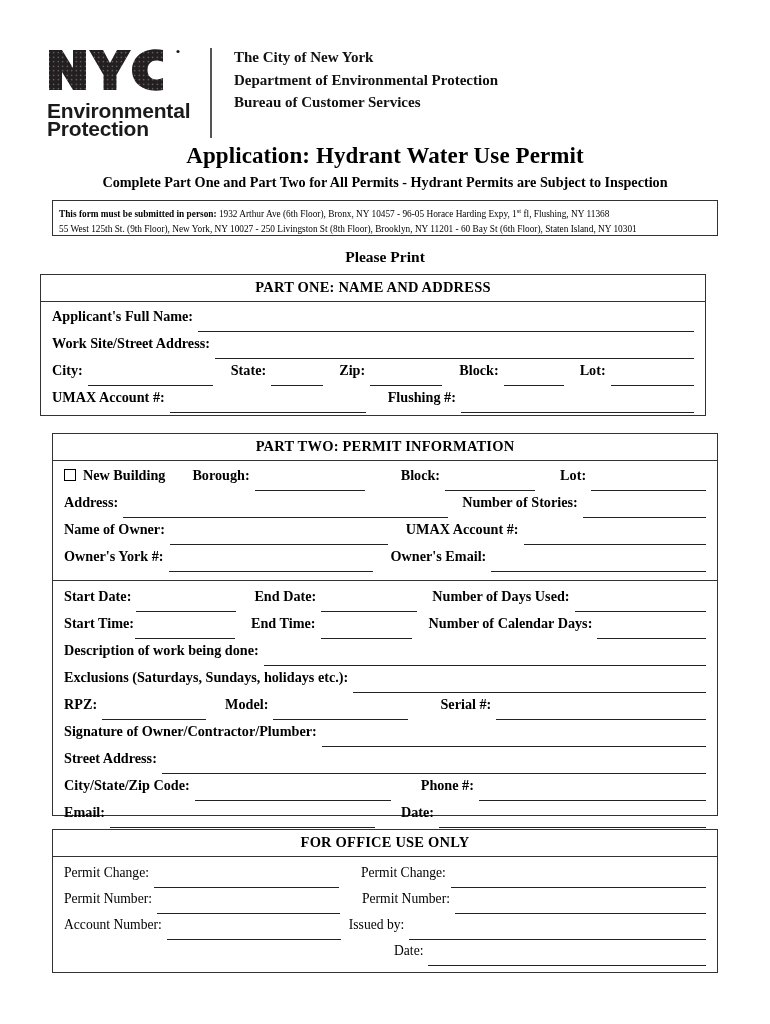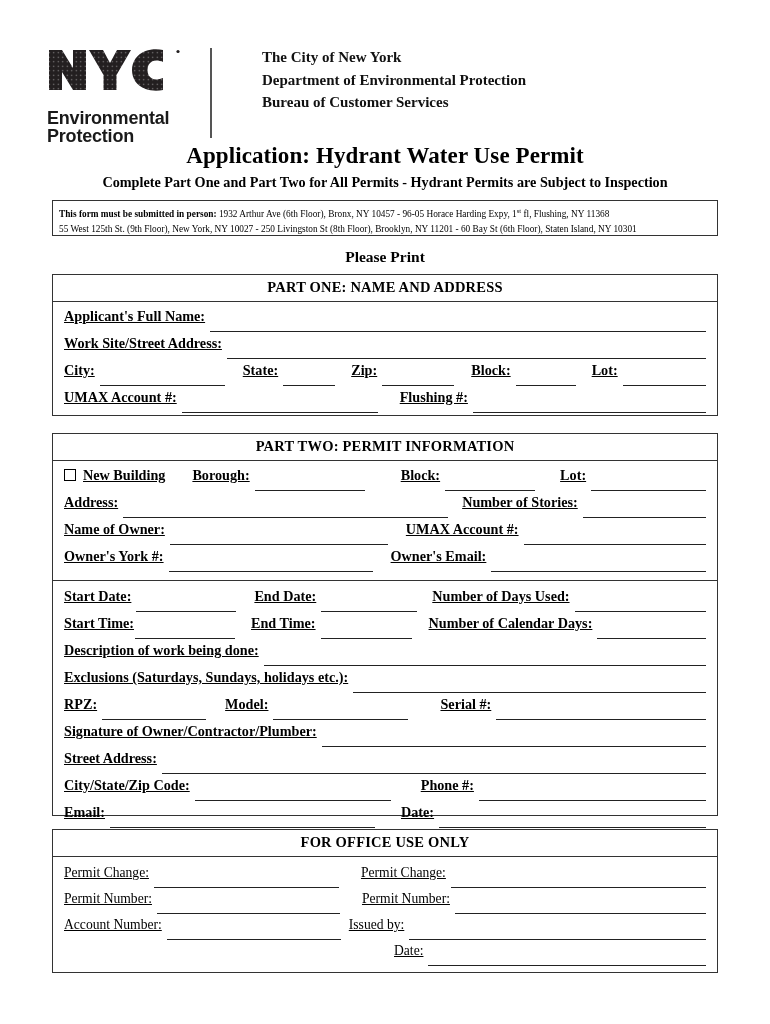--- a/index.html
+++ b/index.html
@@ -39,46 +39,45 @@
     padding-top: 2px;
   }
   .nyc-wordmark {
     display: block;
     width: 136px;
     height: 48px;
   }
   .logo-sub {
     font-family: "Liberation Sans", "DejaVu Sans", sans-serif;
     font-weight: bold;
-    font-size: 18px;
+    font-size: 21px;
     line-height: 18px;
     letter-spacing: -0.2px;
     color: #1a1a1a;
-    margin-top: 15px;
+    margin-top: 8px;
   }
   .header-rule {
     flex: 0 0 auto;
     width: 2px;
     background: #555;
     height: 90px;
     margin-left: 13px;
     margin-right: 22px;
     margin-top: 4px;
   }
   .agency-lines {
     flex: 1 1 auto;
     padding-top: 2px;
   }
   .agency-lines div {
     font-family: "Liberation Serif", "DejaVu Serif", serif;
     font-weight: bold;
     font-size: 15px;
     line-height: 22.5px;
     color: #111;
-    margin-left: 28px;
   }
 
   
   .doc-title {
     position: absolute;
     left: 0;
     top: 143px;
     width: 770px;
     text-align: center;
     font-weight: bold;
@@ -143,21 +142,20 @@
   .box-title {
     text-align: center;
     font-weight: bold;
     font-size: 14.5px;
     border-bottom: 1.5px solid #333;
     padding: 4px 0 5px 0;
     letter-spacing: 0.2px;
   }
   .box-body {
     padding: 6px 11px 6px 11px;
-    text-decoration: underline;
   }
   .divider {
     border-top: 1.5px solid #333;
   }
 
   
   .row {
     display: flex;
     align-items: baseline;
     height: 27px;
@@ -245,21 +243,21 @@
   <div class="submit-box">
     <div class="submit-line">
       <span class="lead">This form must be submitted in person:</span>
       <span>1932 Arthur Ave (6th Floor), Bronx, NY 10457  -   96-05 Horace Harding Expy, 1</span><sup>st</sup><span> fl, Flushing, NY 11368</span>
     </div>
     <div class="submit-line">55 West 125th St. (9th Floor), New York, NY 10027  -  250 Livingston St (8th Floor), Brooklyn, NY 11201  -   60 Bay St (6th Floor), Staten Island, NY 10301</div>
   </div>
 
   <div class="please-print">Please Print</div>
 
-  <div class="form-box" style="left:52px; top:274px; width:666px; height:142px;">
+  <div class="form-box" style="left:40px; top:274px; width:666px; height:142px;">
     <div class="box-title">PART ONE: NAME AND ADDRESS</div>
     <div class="box-body">
 
       <div class="row">
         <span class="lbl">Applicant's Full Name:</span>
         <span class="blank grow"></span>
       </div>
 
       <div class="row">
         <span class="lbl">Work Site/Street Address:</span>

